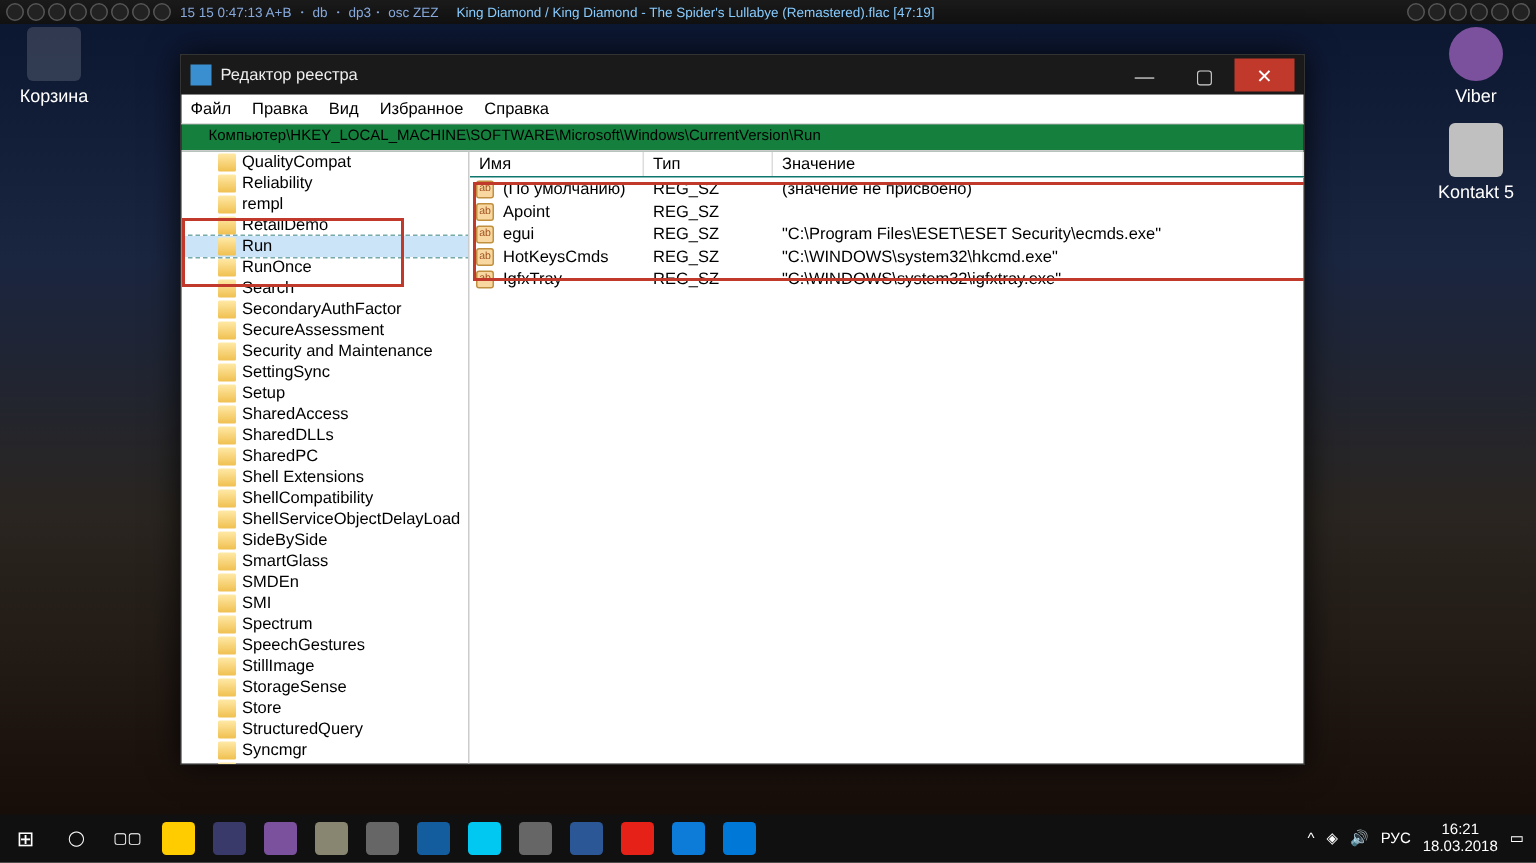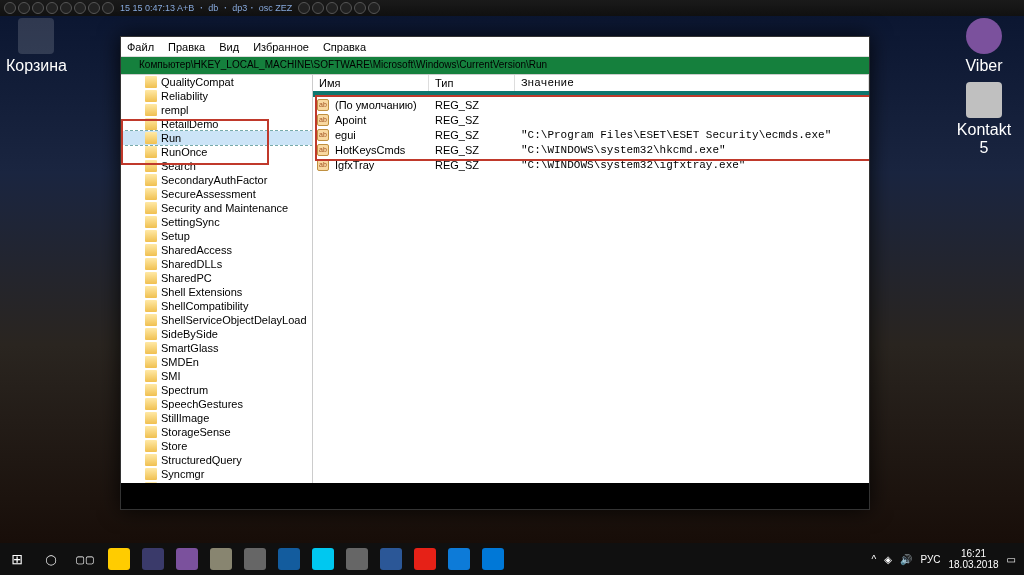--- a/index.html
+++ b/index.html
@@ -1,19 +1,19 @@
 <!DOCTYPE html>
 <html><head>
 <meta charset="utf-8">
 <style>
 * { box-sizing: border-box; margin: 0; padding: 0; font-family: 'Segoe UI', Tahoma, sans-serif; }
 body { width: 1024px; height: 575px; background: linear-gradient(to bottom, #0a1530 0%, #1a2540 30%, #2a2520 60%, #150a05 100%); position: relative; overflow: hidden; }
 
 
-.desktop-icon { position: absolute; width: 60px; text-align: center; color: #fff; font-size: 16px; cursor: pointer; }
+.desktop-icon { position: absolute; width: 60px; text-align: center; color: #fff; font-size: 12px; cursor: pointer; }
 .desktop-icon .ico { width: 36px; height: 36px; margin: 0 auto 3px; background: rgba(255,255,255,0.15); border-radius: 4px; }
 .di-trash { left: 6px; top: 18px; }
 .di-viber { right: 10px; top: 18px; }
 .di-viber .ico { background: #7b519d; border-radius: 18px; }
 .di-kontakt { right: 10px; top: 82px; }
 .di-kontakt .ico { background: #c0c0c0; border-radius: 4px; }
 
 
 .player { position: absolute; left: 0; top: 0; width: 100%; height: 16px; background: linear-gradient(#1a1a1a,#111); display:flex; align-items:center; color:#8cf; font-size:9px; padding:0 4px; }
 .player .ctrls { display:flex; gap:2px; }
@@ -29,23 +29,23 @@
 .titlebar .wclose { background:#c0392b; color:#fff; }
 .menubar { height:20px; background:#fff; border-bottom:1px solid #ddd; display:flex; align-items:center; padding:0 6px; font-size:11px; color:#000; }
 .menubar span { margin-right:14px; cursor:pointer; }
 .pathbar { height:18px; background:#15803d; border-bottom:1px solid #ccc; font-size:10px; color:#000; padding:2px 18px; }
 .content { display:flex; height: calc(100% - 64px); background:#fff; }
 .tree { width:192px; border-right:1px solid #ccc; overflow-y:auto; overflow-x:auto; font-size:11px; color:#000; }
 .tree-item { display:flex; align-items:center; height:14px; padding-left:24px; white-space:nowrap; cursor:pointer; }
 .tree-item .fold { width:12px; height:12px; background: linear-gradient(#ffe9a6,#f0c050); border-radius:1px; margin-right:4px; flex-shrink:0; }
 .tree-item.sel { background:#cce4f7; outline:1px dashed #7aa; }
 .list { flex:1; overflow:auto; font-size:11px; color:#000; position:relative; }
-.list-header { display:flex; border-bottom:6px solid #0f766e; background:#fff; position:sticky; top:0;align-items:center; }
+.list-header { display:flex; border-bottom:1px solid #0f766e; background:#fff; position:sticky; top:0;align-items:center; }
 .list-header .col { padding:2px 6px; border-right:1px solid #ddd; font-size:11px; }
-.col-name { width:116px; } .col-type { width:86px; } .col-val { flex:1;font-family:Liberation Mono, monospace; }
+.col-name { width:116px; } .col-type { width:86px; } .col-val { flex:1; }
 .list-row { display:flex; height:15px; align-items:center; }
 .list-row .cell { padding:0 6px; overflow:hidden; white-space:nowrap; }
 .list-row .ri { width:12px; height:12px; background:#f8d8a0; border:1px solid #c09040; margin-left:4px; border-radius:2px; display:inline-block; font-size:7px; line-height:10px; text-align:center; color:#a05020; }
 .red-box { position:absolute; border:2px solid #c0392b; pointer-events:none; }
 
 
 .tree::-webkit-scrollbar, .list::-webkit-scrollbar { width:14px; height:14px; }
 .tree::-webkit-scrollbar-track { background:#f0f0f0; }
 .tree::-webkit-scrollbar-thumb { background:#c0c0c0; }
 
@@ -66,20 +66,21 @@
     <div class="pbtn"></div>
     <div class="pbtn"></div>
     <div class="pbtn"></div>
     <div class="pbtn"></div>
     <div class="pbtn"></div>
     <div class="pbtn"></div>
     <div class="pbtn"></div>
     <div class="pbtn"></div>
   </div>
   <span style="padding:0 6px;color:#8ad;">15   15   0:47:13  A+B ・ db ・ dp3・  osc  ZEZ</span>
+  <span class="track">King Diamond / King Diamond - The Spider's Lullabye (Remastered).flac  [47:19]</span>
   <div class="ctrls">
     <div class="pbtn"></div>
     <div class="pbtn"></div>
     <div class="pbtn"></div>
     <div class="pbtn"></div>
     <div class="pbtn"></div>
     <div class="pbtn"></div>
   </div>
 </div>
 
@@ -90,20 +91,28 @@
 <div class="desktop-icon di-viber">
   <div class="ico"></div>
   <div>Viber</div>
 </div>
 <div class="desktop-icon di-kontakt">
   <div class="ico"></div>
   <div>Kontakt 5</div>
 </div>
 
 <div class="regwin">
+  <div class="titlebar">
+    <div class="ico-reg"></div>
+    <span>Редактор реестра</span>
+    <div class="spacer"></div>
+    <div class="wbtn">—</div>
+    <div class="wbtn">▢</div>
+    <div class="wbtn wclose">✕</div>
+  </div>
   <div class="menubar">
     <span>Файл</span>
     <span>Правка</span>
     <span>Вид</span>
     <span>Избранное</span>
     <span>Справка</span>
   </div>
   <div class="pathbar">Компьютер\HKEY_LOCAL_MACHINE\SOFTWARE\Microsoft\Windows\CurrentVersion\Run</div>
   <div class="content">
     <div class="tree" id="tree" style="position: relative;">
@@ -233,20 +242,21 @@
       <div class="list-header">
         <div class="col col-name">Имя</div>
         <div class="col col-type">Тип</div>
         <div class="col col-val">Значение</div>
       </div>
       <div id="rows">
           <div class="list-row">
             <span class="ri">ab</span>
             <span class="cell col-name" style="width:100px">(По умолчанию)</span>
             <span class="cell col-type" style="width:86px">REG_SZ</span>
+            <span class="cell col-val">(значение не присвоено)</span>
           </div>
           <div class="list-row">
             <span class="ri">ab</span>
             <span class="cell col-name" style="width:100px">Apoint</span>
             <span class="cell col-type" style="width:86px">REG_SZ</span>
           </div>
           <div class="list-row">
             <span class="ri">ab</span>
             <span class="cell col-name" style="width:100px">egui</span>
             <span class="cell col-type" style="width:86px">REG_SZ</span>

